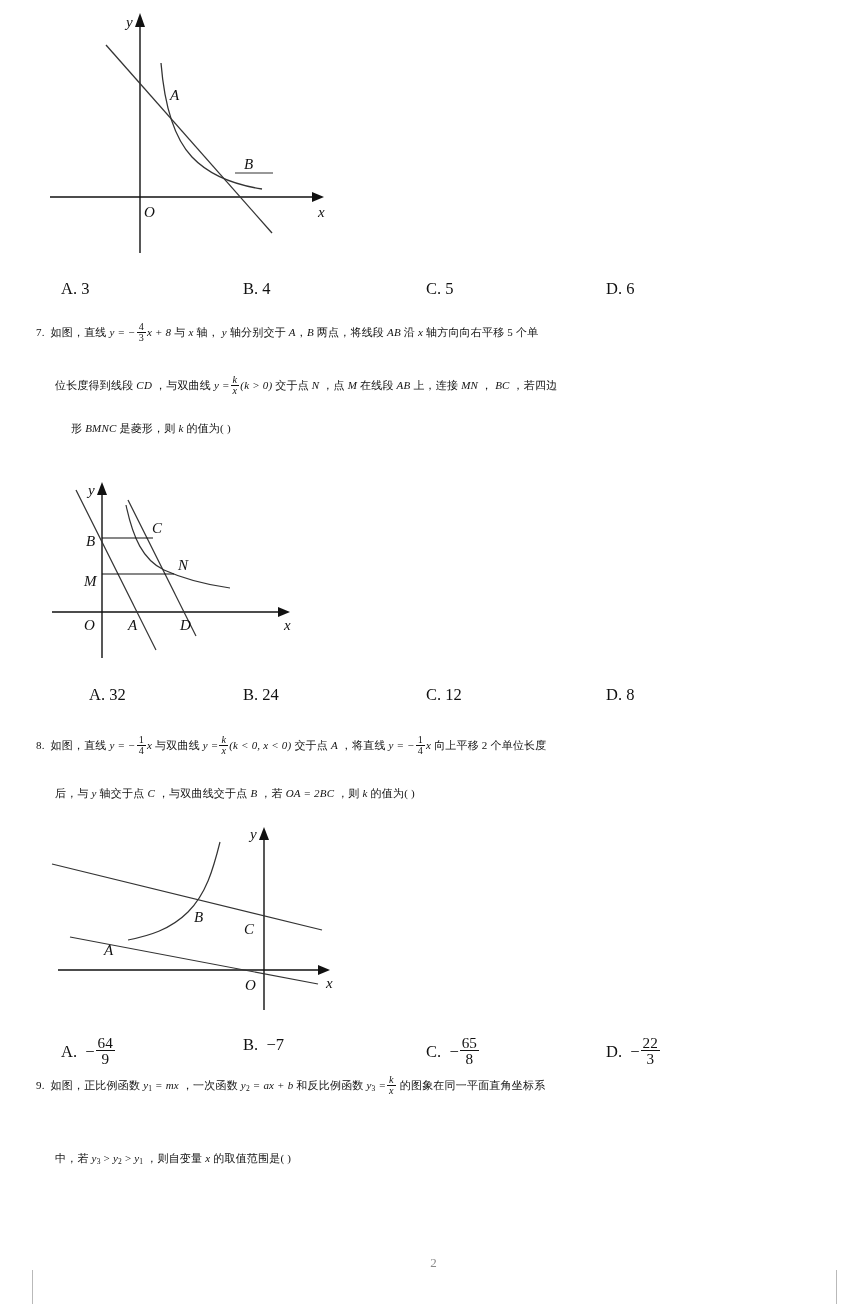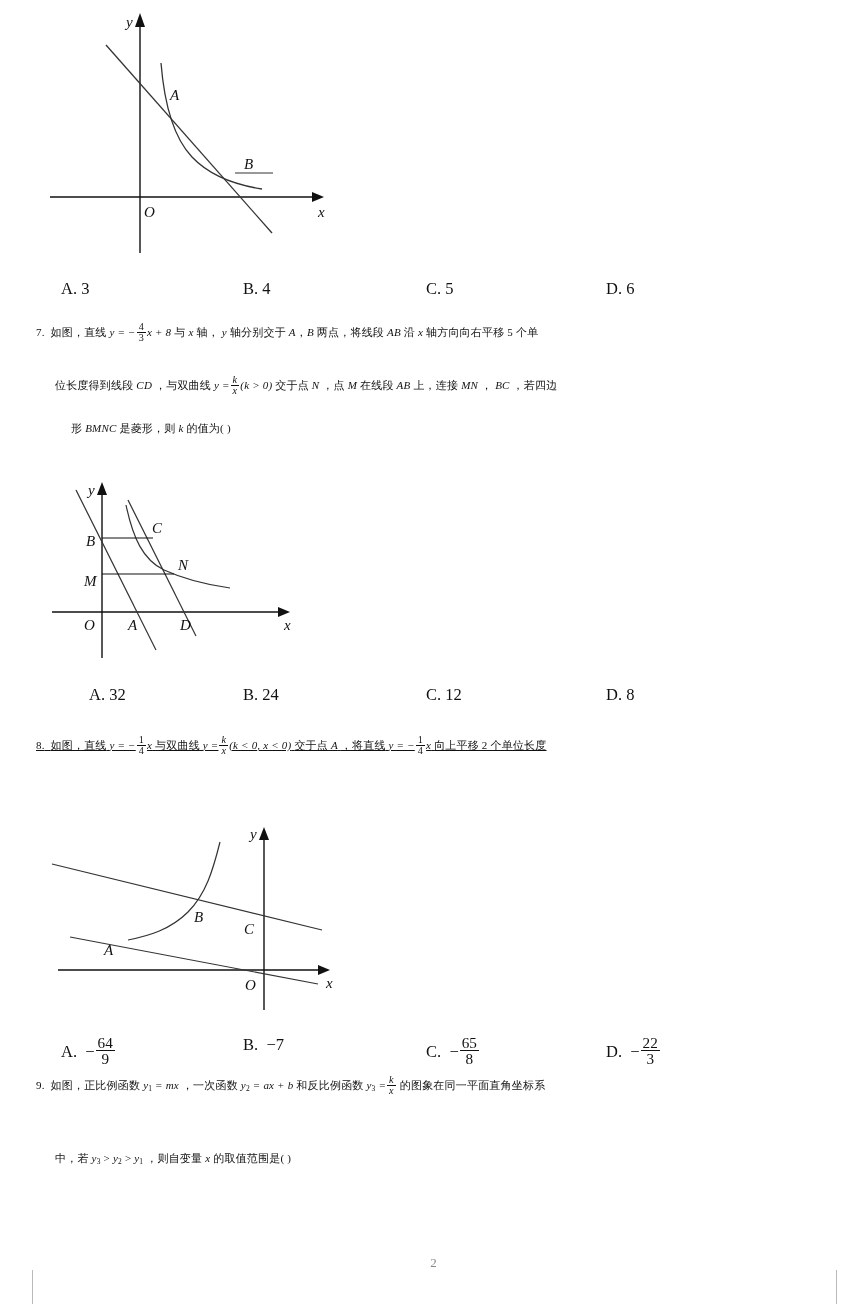--- a/index.html
+++ b/index.html
@@ -217,33 +217,46 @@
     <div class="opt" style="left:365px;">
       <span class="lab">C.</span>
       <span>12</span>
     </div>
     <div class="opt" style="left:545px;">
       <span class="lab">D.</span>
       <span>8</span>
     </div>
   </div>
 
-  <div class="qline" style="left:36px; top:735px;text-decoration:underline;">
+  <div class="qline" style="left:36px; top:735px;">
     <span>8.</span>&nbsp;
     <span class="cn">如图，直线</span>
     <span class="mi">y = −</span><span class="frac"><span class="num mn">1</span><span class="den mn">4</span></span><span class="mi">x</span>
     <span class="cn">与双曲线</span>
     <span class="mi">y =</span><span class="frac"><span class="num mi">k</span><span class="den mi">x</span></span><span class="mi">(k &lt; 0, x &lt; 0)</span>
     <span class="cn">交于点</span>
     <span class="mi">A</span>
     <span class="cn">，将直线</span>
     <span class="mi">y = −</span><span class="frac"><span class="num mn">1</span><span class="den mn">4</span></span><span class="mi">x</span>
     <span class="cn">向上平移 2 个单位长度</span>
   </div>
 
+  <div class="qline" style="left:55px; top:785px;">
+    <span class="cn">后，与</span>
+    <span class="mi">y</span>
+    <span class="cn">轴交于点</span>
+    <span class="mi">C</span>
+    <span class="cn">，与双曲线交于点</span>
+    <span class="mi">B</span>
+    <span class="cn">，若</span>
+    <span class="mi">OA = 2BC</span>
+    <span class="cn">，则</span>
+    <span class="mi">k</span>
+    <span class="cn">的值为(        )</span>
+  </div>
 
   <div class="fig" style="left:38px; top:822px; width:320px; height:190px;">
     <svg width="320" height="190" viewBox="0 0 320 190" xmlns="http://www.w3.org/2000/svg">
 
       <line x1="20" y1="148" x2="280" y2="148" stroke="#111" stroke-width="1.4"></line>
       <polygon points="280,143 292,148 280,153" fill="#111"></polygon>
 
       <line x1="226" y1="188" x2="226" y2="18" stroke="#111" stroke-width="1.4"></line>
       <polygon points="221,18 226,5 231,18" fill="#111"></polygon>
 

